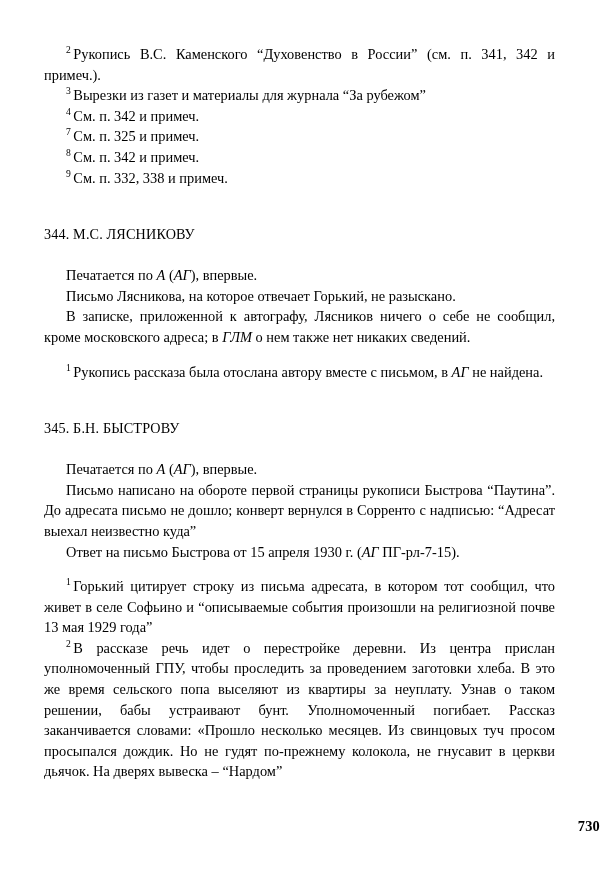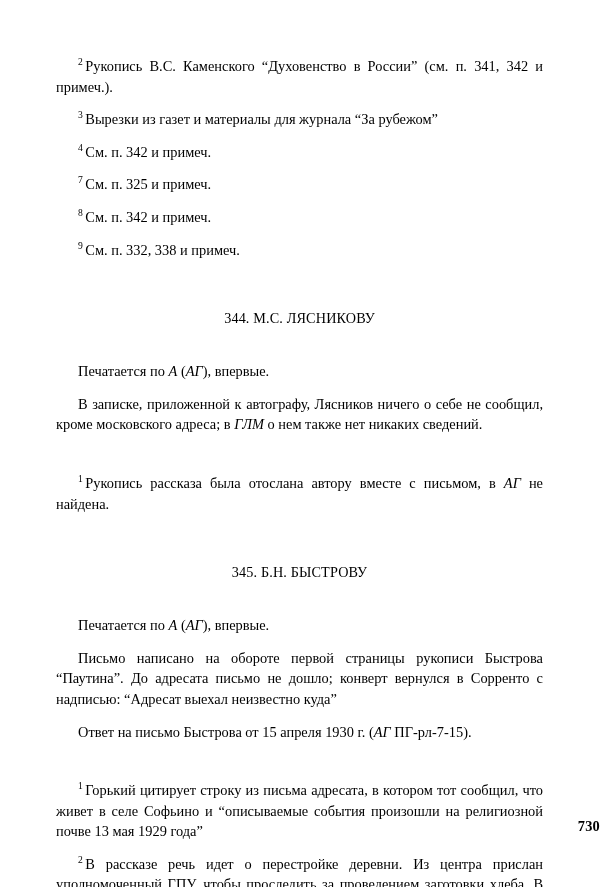--- a/index.html
+++ b/index.html
@@ -22,21 +22,21 @@
     position: absolute;
     left: 44px;
     top: 44px;
     width: 511px;
     height: 800px;
   }
 
   
   .note,
   .para {
-    margin: 12px;
+    margin: 0;
     font-size: 14.4px;
     line-height: 20.6px;
     text-align: justify;
     text-justify: inter-word;
     hyphens: manual;
   }
 
   .note {
     text-indent: 22px;
   }
@@ -58,21 +58,20 @@
 
   i, .it {
     font-style: italic;
   }
 
   
   .heading {
     margin: 0;
     font-size: 14.2px;
     line-height: 20px;
-    text-align: center;
     font-weight: normal;
     letter-spacing: 0.15px;
     text-indent: 0;
   }
   .gap-s  { height: 14px; }
   .gap-m  { height: 21px; }
   .gap-xl { height: 36px; }
 
   
   .folio {
@@ -113,20 +112,21 @@
     </p>
   </div>
 
   <div class="gap-xl"></div>
 
   <h2 class="heading">344. М.С. ЛЯСНИКОВУ</h2>
 
   <div class="gap-m"></div>
 
   <p class="para"><span>Печатается по </span><i>А</i><span> (</span><i>АГ</i><span>), впервые.</span></p>
+  <p class="para"><span>Письмо Лясникова, на которое отвечает Горький, не разыскано.</span></p>
   <p class="para"><span>В записке, приложенной к автографу, Лясников ничего о себе не сообщил, кроме московского адреса; в </span><i>ГЛМ</i><span> о нем также нет никаких сведений.</span></p>
 
   <div class="gap-s"></div>
 
   <p class="note">
     <sup class="fn">1</sup><span><span>Рукопись рассказа была отослана автору вместе с письмом, в </span><i>АГ</i><span> не найдена.</span></span>
   </p>
 
   <div class="gap-xl"></div>
 

